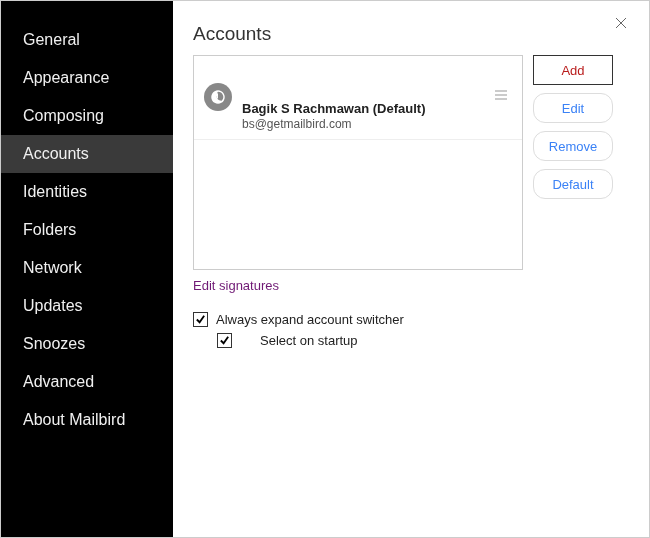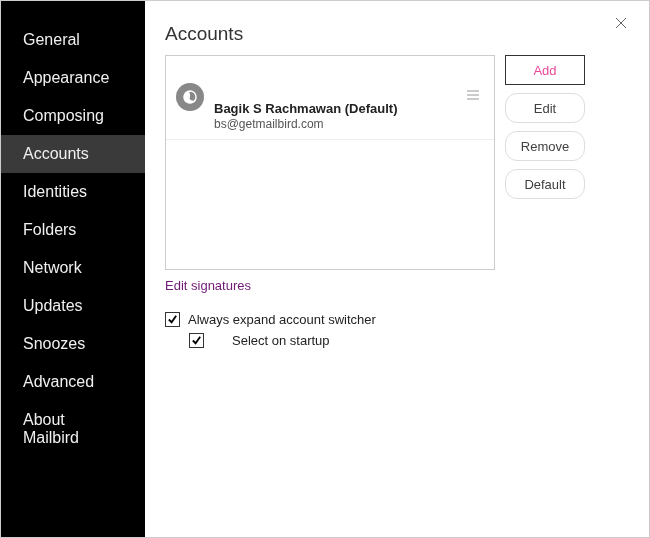--- a/index.html
+++ b/index.html
@@ -6,21 +6,21 @@
   body {
     font-family: "Segoe UI", Arial, sans-serif;
     width: 650px;
     height: 538px;
     overflow: hidden;
     border: 1px solid #ccc;
     display: flex;
     background: #fff;
   }
   .sidebar {
-    width: 144px;
+    width: 172px;
     background: #000;
     color: #fff;
     padding-top: 20px;
     flex-shrink: 0;
   }
   .sidebar-item {
     padding: 10px 22px;
     font-size: 16px;
     font-weight: 300;
     cursor: pointer;
@@ -97,25 +97,25 @@
     flex-direction: column;
     gap: 8px;
     width: 80px;
   }
   .btn {
     height: 30px;
     border: 1px solid #333;
     background: #fff;
     font-size: 13px;
     cursor: pointer;
-    color: #ec4899;
+    color: #b91c1c;
   }
   .btn.disabled {
     border-color: #ddd;
-    color: #404040;
+    color: #3b82f6;
     cursor: default;
     border-radius: 12px;
   }
   .edit-sig {
     color: #701a75;
     font-size: 13px;
     margin-top: 8px;
     cursor: pointer;
     display: inline-block;
   }

